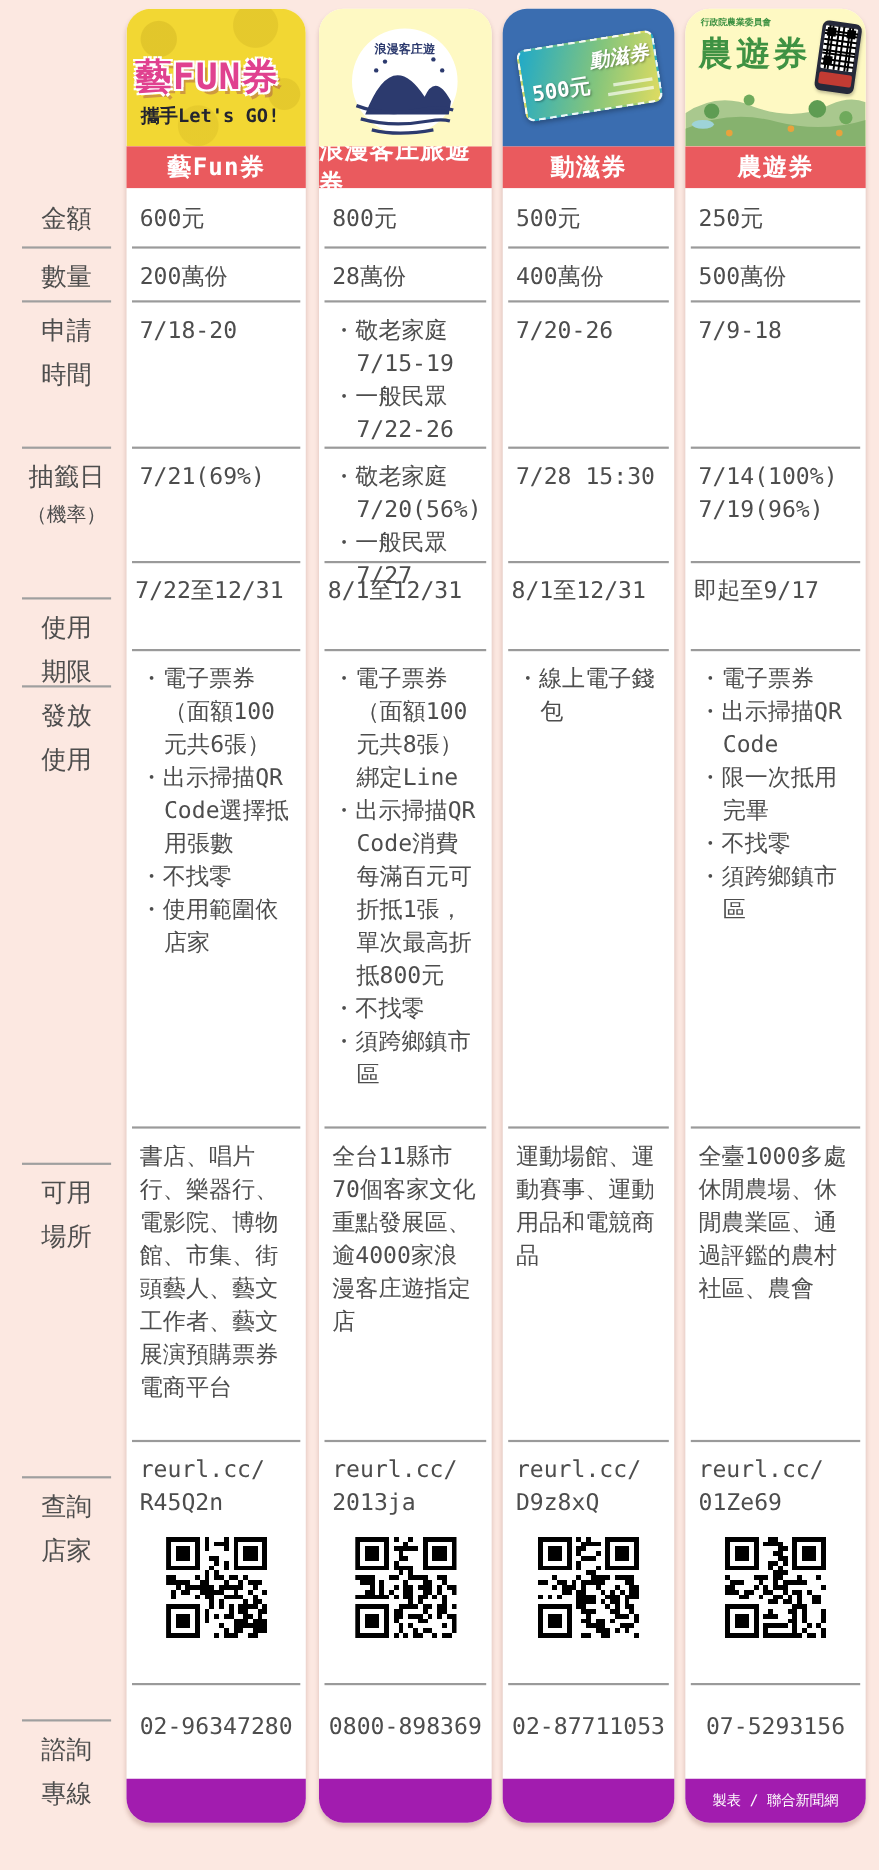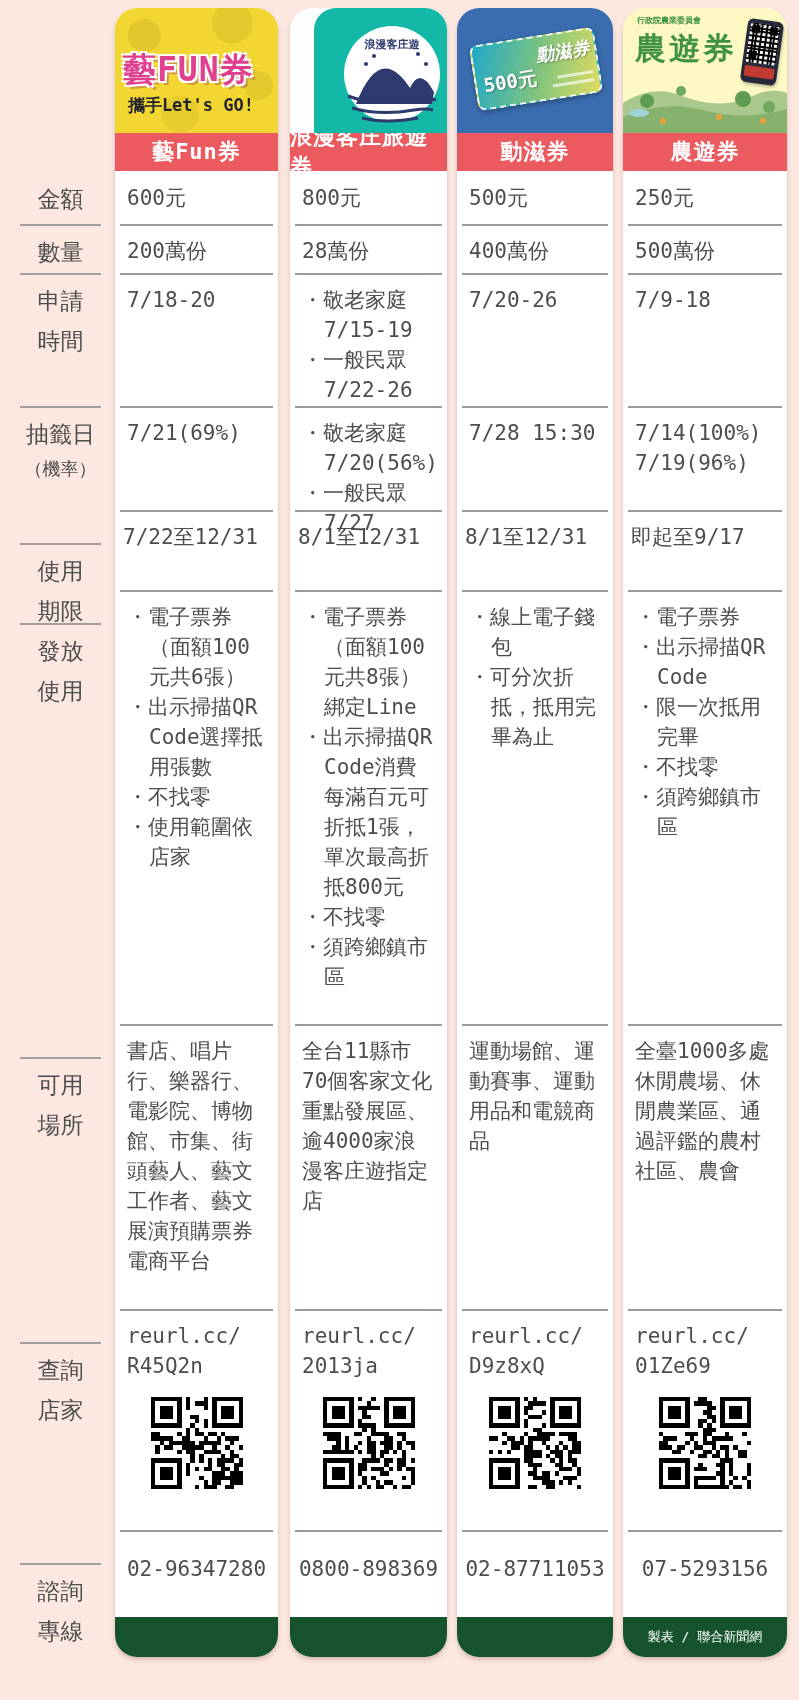--- a/index.html
+++ b/index.html
@@ -24,38 +24,38 @@
   .cell:not(.first)::before{content:"";position:absolute;top:0;left:5px;right:5px;height:2px;background:#9a9a9a;}
   .c-amount{height:53px;}
   .c-qty{height:49px;}
   .c-apply{height:133px;}
   .c-lottery{height:104px;}
   .c-period{height:80px;padding-left:8px;padding-right:4px;}
   .c-usage{height:434px;}
   .c-places{height:285px;}
   .c-link{height:221px;}
   .c-phone{height:87px;text-align:center;padding-left:4px;padding-right:4px;padding-top:24px;}
-  .footer{height:40px;flex:none;background:#14532d;border-radius:0 0 22px 22px;color:#fff;font-size:13px;display:flex;align-items:center;justify-content:center;}
+  .footer{height:40px;flex:none;background:#a21caf;border-radius:0 0 22px 22px;color:#fff;font-size:13px;display:flex;align-items:center;justify-content:center;}
   .pre{white-space:pre-line;}
   .li{padding-left:1.05em;text-indent:-1.05em;white-space:pre-line;}
   .li::before{content:"・";}
   .link-text{white-space:pre-line;}
   .qr{width:92px;height:92px;margin:16px auto 0;}
   
   .art1{background:
     radial-gradient(circle at 18% 22%, rgba(170,140,15,.22) 0 16px, transparent 17px),
     radial-gradient(circle at 72% 12%, rgba(170,140,15,.18) 0 20px, transparent 21px),
     radial-gradient(circle at 88% 62%, rgba(170,140,15,.18) 0 14px, transparent 15px),
     radial-gradient(circle at 40% 85%, rgba(170,140,15,.15) 0 18px, transparent 19px),
     #f2d733;}
   .art1 .t1{position:absolute;left:8px;top:40px;font-size:33px;font-weight:bold;color:#e0418f;letter-spacing:1px;
     text-shadow:2px 2px 0 #fff,-2px -2px 0 #fff,2px -2px 0 #fff,-2px 2px 0 #fff,4px 4px 0 rgba(140,40,90,.35);}
   .art1 .t2{position:absolute;right:24px;top:86px;font-size:17px;font-weight:bold;color:#23242f;}
   
-  .art2{background:#14b8a6;margin-left:24px;}
+  .art2{background:#fef9c3;}
   .art2 svg{position:absolute;left:0;top:0;}
   
   .art3{background:#3a6db0;}
   .ticket{position:absolute;left:16px;top:28px;width:122px;height:62px;transform:rotate(-9deg);
     background:linear-gradient(110deg,#1fa9c9,#84c57c 55%,#e0dc60);
     border:2px dashed rgba(255,255,255,.9);border-radius:8px;box-shadow:0 2px 5px rgba(0,0,0,.3);}
   .tk-title{position:absolute;right:5px;top:6px;color:#fff;font-weight:bold;font-style:italic;font-size:18px;text-shadow:1px 1px 2px rgba(0,0,0,.35);}
   .tk-amount{position:absolute;left:7px;bottom:9px;color:#fff;font-weight:bold;font-size:19px;text-shadow:1px 1px 2px rgba(0,0,0,.35);}
   .tk-s1{position:absolute;right:5px;bottom:18px;width:36px;height:3px;background:rgba(255,255,255,.65);}
   .tk-s2{position:absolute;right:5px;bottom:10px;width:42px;height:3px;background:rgba(255,255,255,.65);}
@@ -463,21 +463,20 @@
           <span>動滋券</span>
         </div>
       <div class="cell c-amount first"><span>500元</span></div>
       <div class="cell c-qty"><span>400萬份</span></div>
       <div class="cell c-apply"><span class="pre">7/20-26</span></div>
       <div class="cell c-lottery"><span class="pre">7/28 15:30</span></div>
       <div class="cell c-period"><span>8/1至12/31</span></div>
       <div class="cell c-usage">
           <div>
             <div class="li">線上電子錢包</div>
-            <div class="li">可分次折抵，抵用完畢為止</div>
           </div>
         </div>
       <div class="cell c-places"><span>運動場館、運動賽事、運動用品和電競商品</span></div>
       <div class="cell c-link">
         <div class="link-text">reurl.cc/
 D9z8xQ</div>
         <div class="qr"><svg viewBox="0 0 84 84" width="100%" height="100%" shape-rendering="crispEdges">
               <rect width="100%" height="100%" fill="#fff"></rect>
               <rect x="32" y="0" width="4" height="4" fill="#000"></rect>
               <rect x="40" y="0" width="4" height="4" fill="#000"></rect>

